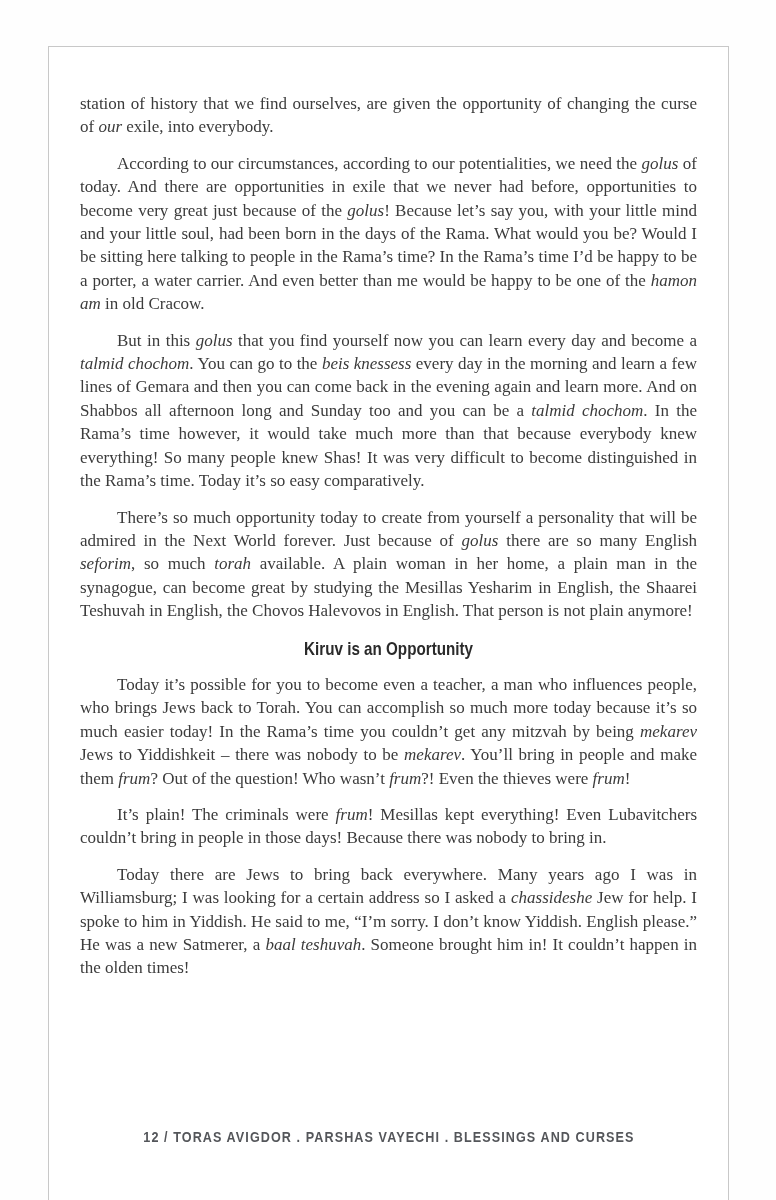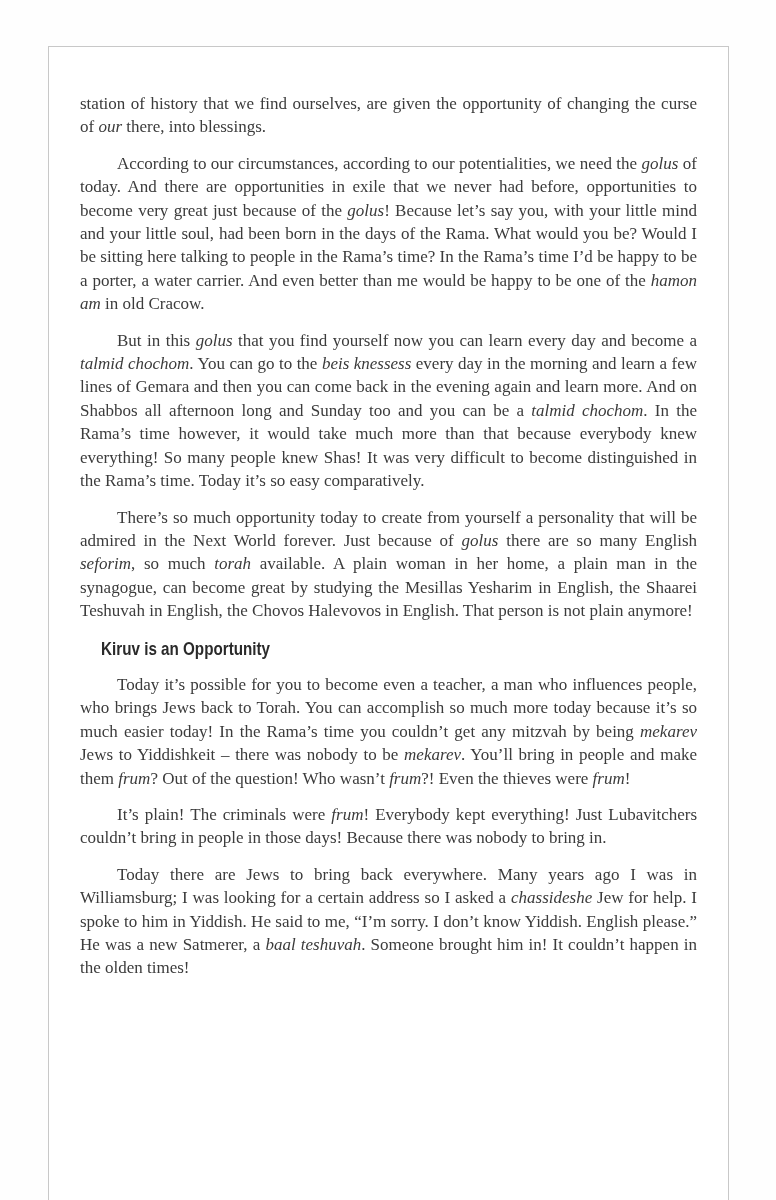--- a/index.html
+++ b/index.html
@@ -43,21 +43,21 @@
 
   .para em {
   }
 
   .section-heading {
     font-family: "Liberation Sans", sans-serif;
     font-weight: bold;
     font-size: 19px;
     line-height: 23.4px;
     color: #2a2a2a;
-    text-align: left;
+    text-align: center;
     margin: 14px 0 13px 0;
   }
 
   .condensed {
     display: inline-block;
     transform: scaleX(0.8);
     transform-origin: center;
     white-space: nowrap;
   }
 
@@ -76,23 +76,24 @@
 
   .page-footer .condensed {
     transform: scaleX(0.9);
   }
 </style>
 </head>
 <body>
 
 <div class="sheet">
   <div class="article">
-    <p class="para no-indent"><span>station of history that we find ourselves, are given the opportunity of changing the curse of </span><em>our</em><span> there, into blessings.</span></p>
+    <p class="para no-indent"><span>station of history that we find ourselves, are given the opportunity of changing the curse of </span><em>our</em><span> exile, into everybody.</span></p>
     <p class="para"><span>According to our circumstances, according to our potentialities, we need the </span><em>golus</em><span> of today. And there are opportunities in exile that we never had before, opportunities to become very great just because of the </span><em>golus</em><span>! Because let’s say you, with your little mind and your little soul, had been born in the days of the Rama. What would you be? Would I be sitting here talking to people in the Rama’s time? In the Rama’s time I’d be happy to be a porter, a water carrier. And even better than me would be happy to be one of the </span><em>hamon am</em><span> in old Cracow.</span></p>
     <p class="para"><span>But in this </span><em>golus</em><span> that you find yourself now you can learn every day and become a </span><em>talmid chochom</em><span>. You can go to the </span><em>beis knessess</em><span> every day in the morning and learn a few lines of Gemara and then you can come back in the evening again and learn more. And on Shabbos all afternoon long and Sunday too and you can be a </span><em>talmid chochom</em><span>. In the Rama’s time however, it would take much more than that because everybody knew everything! So many people knew Shas! It was very difficult to become distinguished in the Rama’s time. Today it’s so easy comparatively.</span></p>
     <p class="para"><span>There’s so much opportunity today to create from yourself a personality that will be admired in the Next World forever. Just because of </span><em>golus</em><span> there are so many English </span><em>seforim</em><span>, so much </span><em>torah</em><span> available. A plain woman in her home, a plain man in the synagogue, can become great by studying the Mesillas Yesharim in English, the Shaarei Teshuvah in English, the Chovos Halevovos in English. That person is not plain anymore!</span></p>
     <h2 class="section-heading"><span class="condensed">Kiruv is an Opportunity</span></h2>
     <p class="para"><span>Today it’s possible for you to become even a teacher, a man who influences people, who brings Jews back to Torah. You can accomplish so much more today because it’s so much easier today! In the Rama’s time you couldn’t get any mitzvah by being </span><em>mekarev</em><span> Jews to Yiddishkeit – there was nobody to be </span><em>mekarev</em><span>. You’ll bring in people and make them </span><em>frum</em><span>? Out of the question! Who wasn’t </span><em>frum</em><span>?! Even the thieves were </span><em>frum</em><span>!</span></p>
-    <p class="para"><span>It’s plain! The criminals were </span><em>frum</em><span>! Everybody kept everything! Just Lubavitchers couldn’t bring in people in those days! Because there was nobody to bring in.</span></p>
+    <p class="para"><span>It’s plain! The criminals were </span><em>frum</em><span>! Mesillas kept everything! Even Lubavitchers couldn’t bring in people in those days! Because there was nobody to bring in.</span></p>
     <p class="para"><span>Today there are Jews to bring back everywhere. Many years ago I was in Williamsburg; I was looking for a certain address so I asked a </span><em>chassideshe</em><span> Jew for help. I spoke to him in Yiddish. He said to me, “I’m sorry. I don’t know Yiddish. English please.” He was a new Satmerer, a </span><em>baal teshuvah</em><span>. Someone brought him in! It couldn’t happen in the olden times!</span></p>
   </div>
 
+  <div class="page-footer"><span class="condensed">12 / TORAS AVIGDOR . PARSHAS VAYECHI . BLESSINGS AND CURSES</span></div>
 </div>
 
 </body></html>

